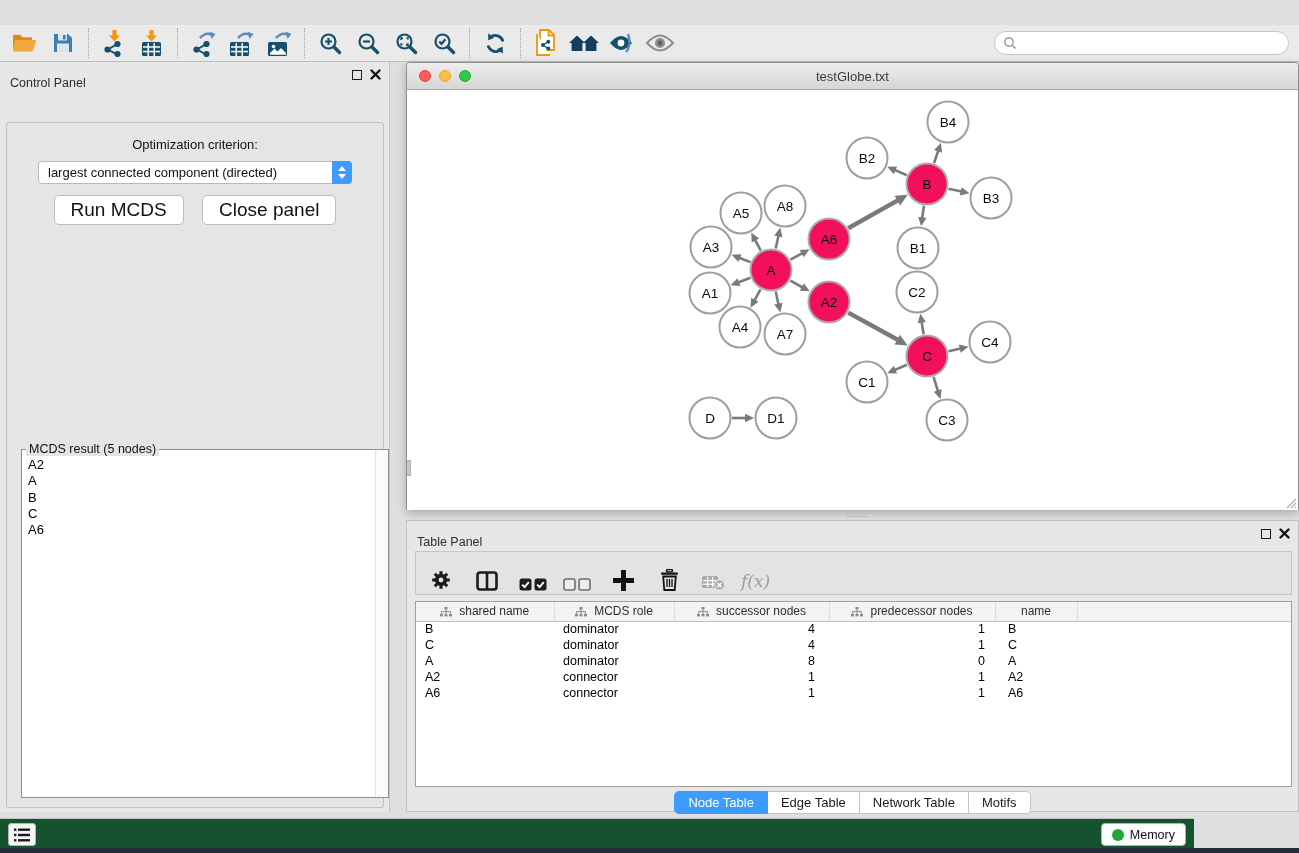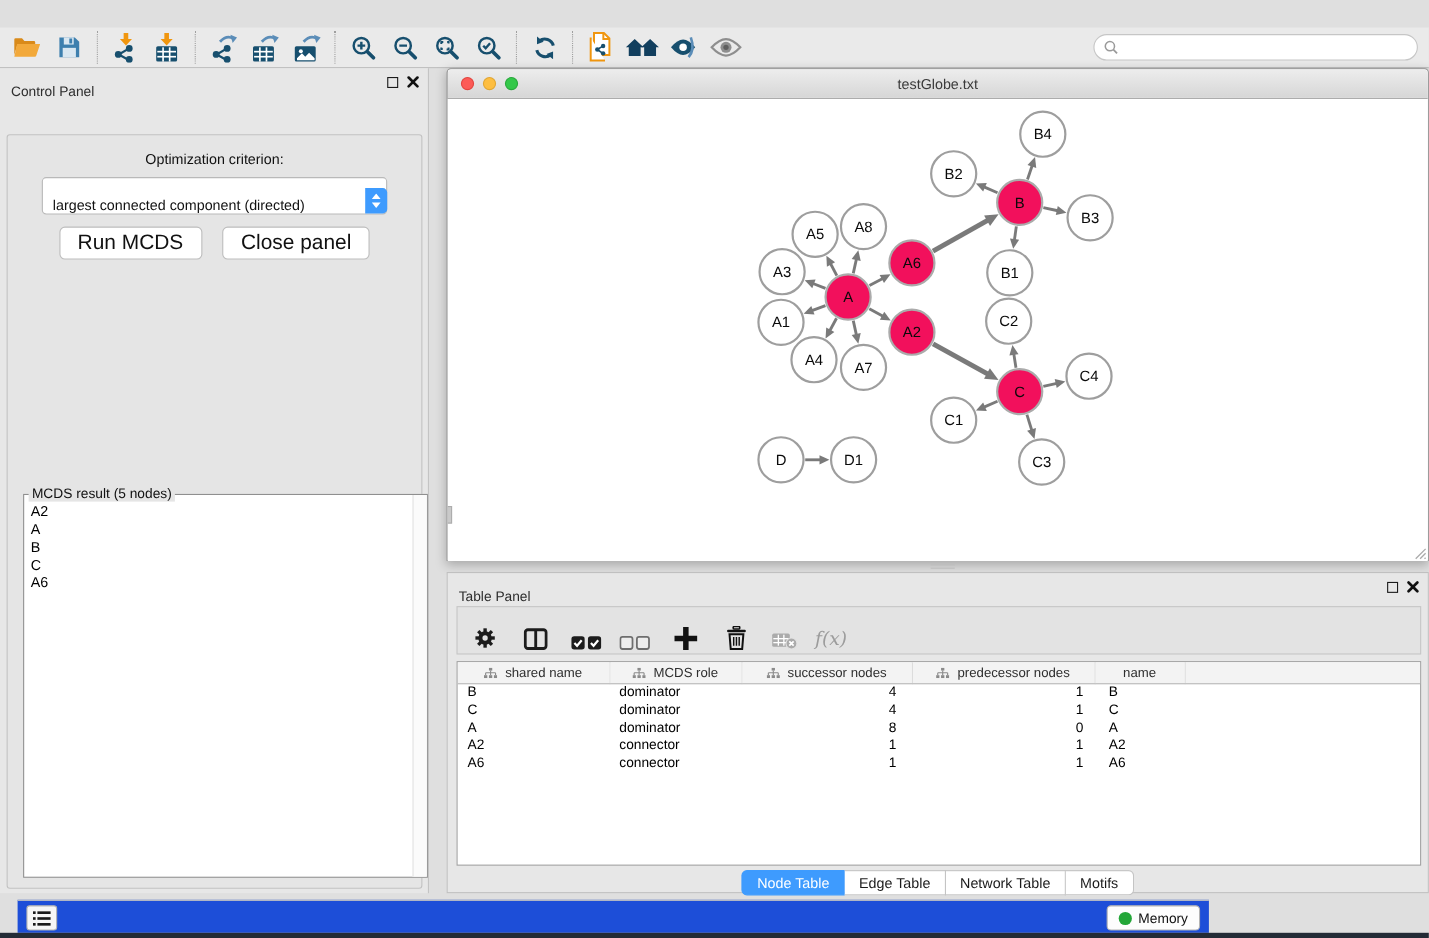--- a/index.html
+++ b/index.html
@@ -41,23 +41,23 @@
   .seg { display:inline-flex; }
   .seg .tab { background:#fff; border:1px solid #C4C4C4; border-left:none;
     padding:3px 13px; font-size:13px; color:#1A1A1A; cursor:default; }
   .seg .tab:first-child { border-left:1px solid #C4C4C4; border-radius:5px 0 0 5px; }
   .seg .tab:last-child { border-radius:0 5px 5px 0; }
   .seg .tab.active { background:#3E9BFE; border-color:#3E9BFE; color:#fff; }
   .cp-tabs { position:absolute; top:33px; left:0; width:100%; text-align:center; }
   .cp-content { position:absolute; left:6px; top:60px; width:378px; height:686px;
     background:#E5E5E5; border:1px solid #C2C2C2; border-radius:3px; }
   .opt-label { margin-top:14px; text-align:center; font-size:13px; color:#111; }
-  .selectbox { position:relative; width:314px; height:34px; margin:9px auto 0 auto;
+  .selectbox { position:relative; width:314px; height:23px; margin:9px auto 0 auto;
     background:#fff; border:1px solid #B9B9B9; border-radius:4px;
-    display:flex; align-items:flex-end; }
+    display:flex; align-items:center; }
   .selectbox .sel-text { flex:1; font-size:13px; color:#111; padding-left:9px; white-space:nowrap; }
   .stepper { width:20px; height:23px; margin-right:-1px; background:#3E9BFE;
     border-radius:0 4px 4px 0; display:flex; flex-direction:column;
     align-items:center; justify-content:center; gap:1px; }
   .stepper svg { display:block; }
   .btnrow { margin-top:11px; text-align:center; }
   .pushbtn { display:inline-block; background:#fff; border:1px solid #BDBDBD;
     border-radius:5px; font-size:19px; color:#111; padding:3px 16px; margin:0 7px; cursor:default; }
   .resultbox { position:absolute; left:14px; top:326px; width:368px; height:349px;
     background:#fff; border:1px solid #8F8F8F; }
@@ -101,22 +101,22 @@
   table.ntable td { height:16px; font-size:12.5px; color:#000; white-space:nowrap;
     overflow:hidden; padding:0; }
   .c-left { text-align:left; padding-left:9px !important; }
   .c-right { text-align:right; }
   .pr14 { padding-right:14px !important; }
   .pr10 { padding-right:10px !important; }
   .pl12 { padding-left:13px !important; }
   .tp-tabs { position:absolute; left:0; right:0; top:270px; text-align:center; }
 
   
-  .statusbar { position:absolute; left:16px; top:818px; width:1083px; height:30px;
-    background:#1d4ed8; border-top:1px solid #C2C2C2; }
+  .statusbar { position:absolute; left:0; top:818px; width:1194px; height:30px;
+    background:#14532d; border-top:1px solid #C2C2C2; }
   .liststack-btn { position:absolute; left:8px; top:4px; width:28px; height:23px;
     background:#F6F6F6; border:1px solid #B3B3B3; border-radius:3px;
     display:flex; align-items:center; justify-content:center; }
   .memory-btn { position:absolute; right:8px; top:4px; height:23px; background:#FDFDFD;
     border:1px solid #B3B3B3; border-radius:4px; display:flex; align-items:center;
     padding:0 10px; gap:6px; font-size:12.5px; color:#111; }
   .memdot { width:12px; height:12px; border-radius:50%; background:#23A638; }
   .desktop-strip { position:absolute; left:0; top:848px; width:1299px; height:5px;
     background:#232B36; }
 

